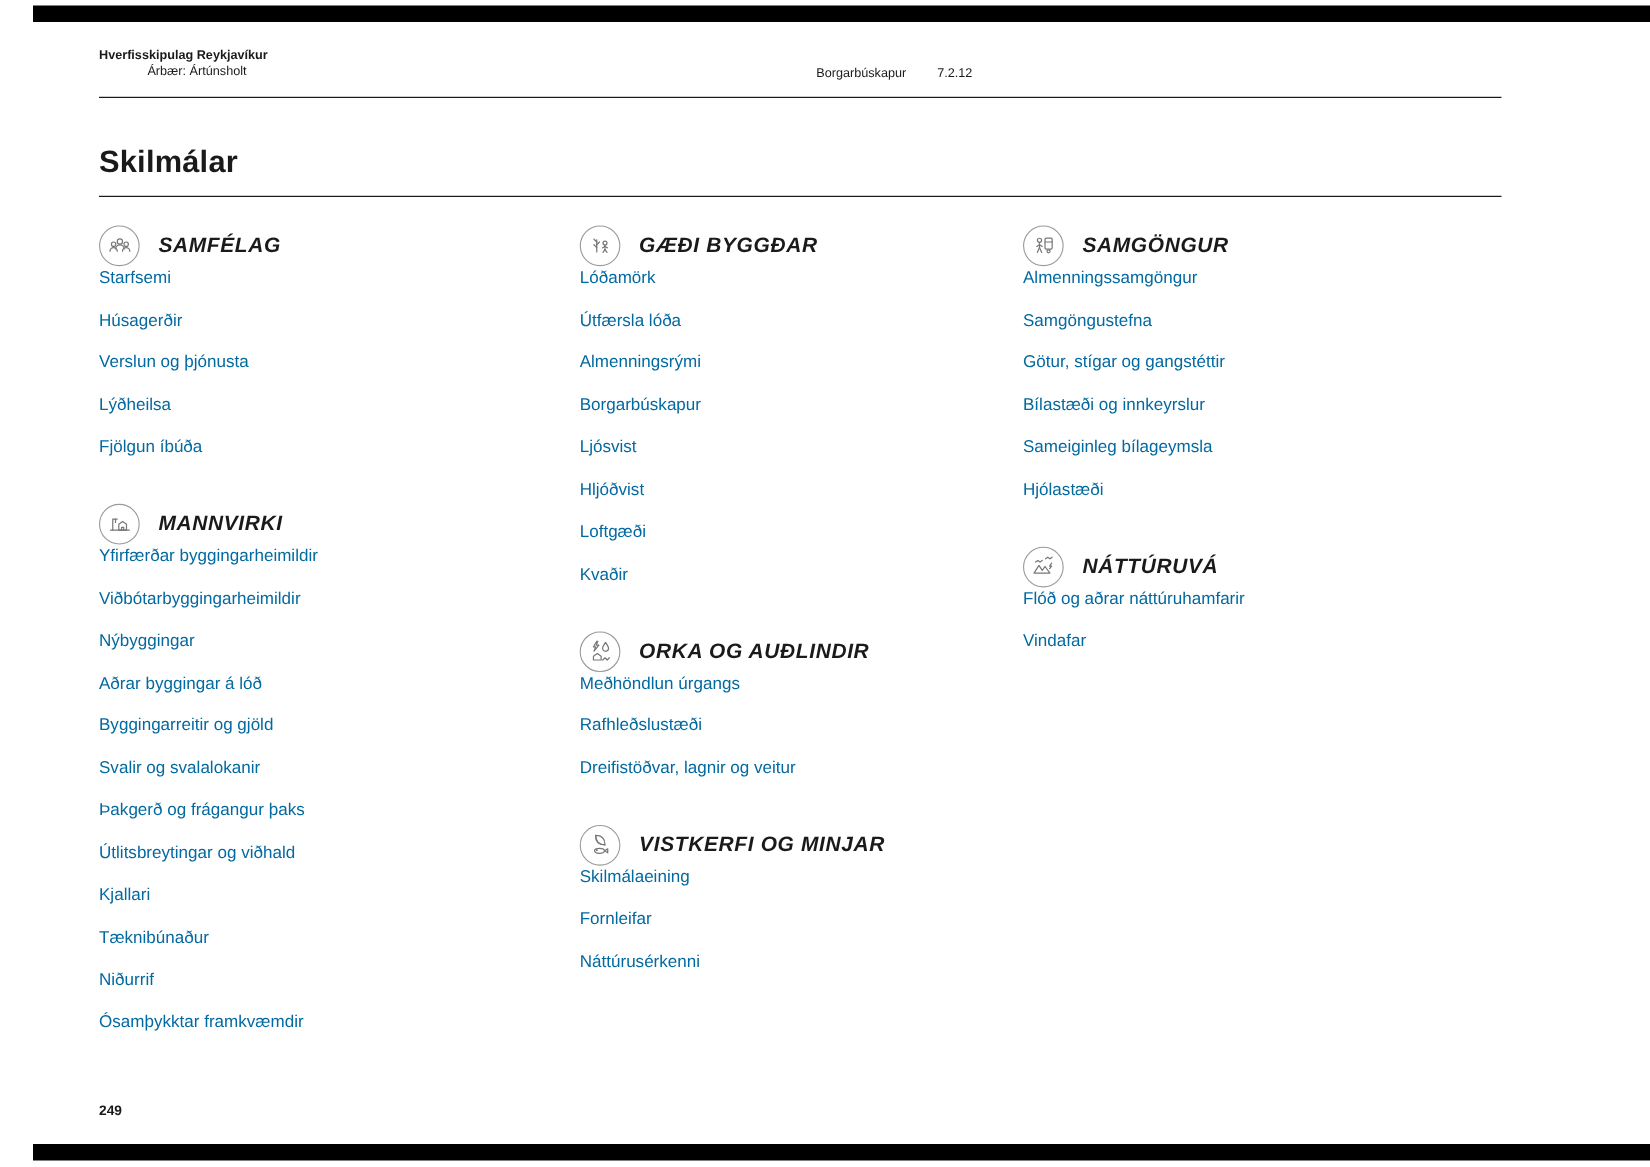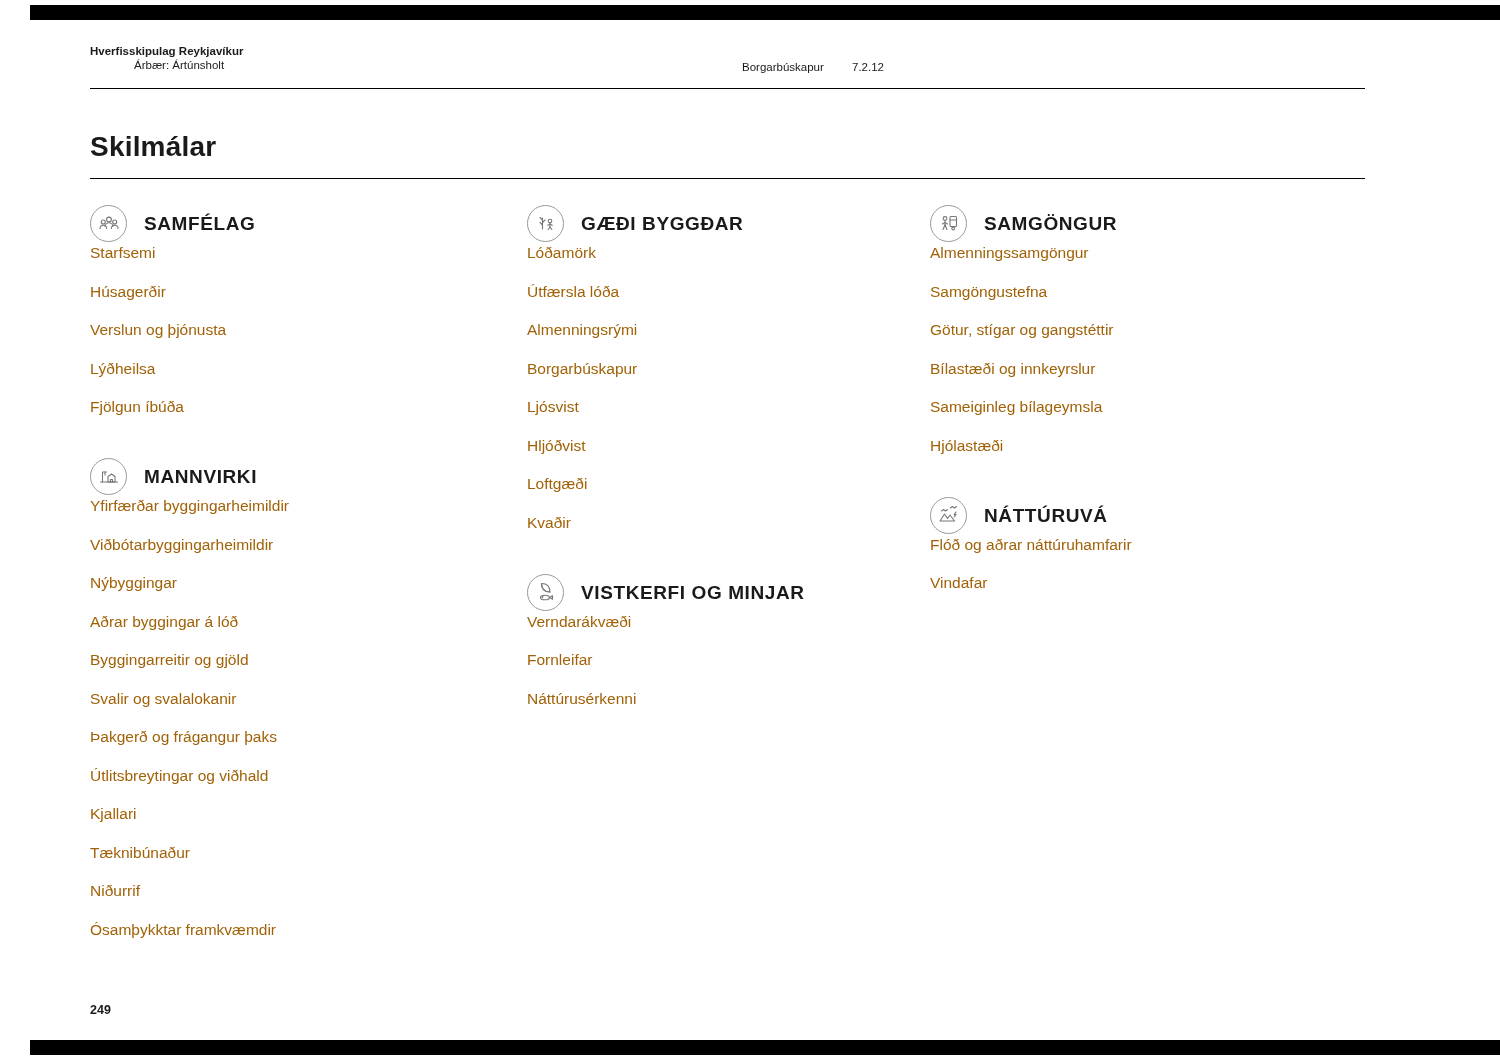--- a/index.html
+++ b/index.html
@@ -30,25 +30,25 @@
   .section + .section{margin-top:42px;}
   .section-header{height:37px;margin-bottom:2px;position:relative;}
   .icon-circle{
     position:absolute;left:0;top:0;width:35px;height:35px;border:1px solid #9a9a9a;
     border-radius:50%;display:flex;align-items:center;justify-content:center;
   }
   .icon-circle svg{width:24px;height:24px;stroke:#777;fill:none;stroke-width:1.1;
     stroke-linecap:round;stroke-linejoin:round;}
   .section-title{
     margin:0;position:absolute;left:54px;top:0;line-height:37px;
-    font-size:19px;font-weight:700;letter-spacing:0.6px;white-space:nowrap;
+    font-size:19px;font-weight:700;letter-spacing:0.6px;white-space:nowrap;font-style:italic;
   }
   .toc-item{
     height:18px;line-height:18px;margin-bottom:20.5px;
-    font-size:15.5px;color:#a16207;white-space:nowrap;
+    font-size:15.5px;color:#0369a1;white-space:nowrap;
   }
   .page-number{position:absolute;left:90px;top:1003px;font-size:12.5px;font-weight:700;}
 </style>
 </head>
 <body>
 
 <div class="top-bar"></div>
 
 <div class="hdr-title">Hverfisskipulag Reykjavíkur</div>
 <div class="hdr-subtitle">Árbær: Ártúnsholt</div>
@@ -133,30 +133,46 @@
         <div class="toc-item">Borgarbúskapur</div>
         <div class="toc-item">Ljósvist</div>
         <div class="toc-item">Hljóðvist</div>
         <div class="toc-item">Loftgæði</div>
         <div class="toc-item">Kvaðir</div>
       </section>
       <section class="section">
         <div class="section-header">
           <span class="icon-circle">
             <svg viewBox="0 0 24 24">
+              <path d="M8.5 3l-3 5h2L6 12l4.5-5.5H8L9.5 3z"></path>
+              <path d="M16.5 4c1.8 2.6 2.7 4 2.7 5.4a2.7 2.7 0 1 1-5.4 0C13.8 8 14.7 6.6 16.5 4z"></path>
+              <path d="M5.5 20v-3.5L9 14l3.5 2.5V20z"></path>
+              <path d="M14 20l2-2 2 2 2-2"></path>
+            </svg>
+          </span>
+          <h2 class="section-title">ORKA OG AUÐLINDIR</h2>
+        </div>
+        <div class="toc-item">Meðhöndlun úrgangs</div>
+        <div class="toc-item">Rafhleðslustæði</div>
+        <div class="toc-item">Dreifistöðvar, lagnir og veitur</div>
+      </section>
+      <section class="section">
+        <div class="section-header">
+          <span class="icon-circle">
+            <svg viewBox="0 0 24 24">
               <path d="M7.5 3.5c5.5 0 8.5 3 8.5 8.5-5.5 0-8.5-3-8.5-8.5z"></path>
               <path d="M7.5 3.5C7.5 9 10.5 12 16 12"></path>
               <ellipse cx="11" cy="17.5" rx="4.5" ry="2.3"></ellipse>
               <path d="M15.5 17.5l3-1.8v3.6z"></path>
               <circle cx="8.5" cy="17" r="0.4"></circle>
             </svg>
           </span>
           <h2 class="section-title">VISTKERFI OG MINJAR</h2>
         </div>
-        <div class="toc-item">Verndarákvæði</div>
+        <div class="toc-item">Skilmálaeining</div>
         <div class="toc-item">Fornleifar</div>
         <div class="toc-item">Náttúrusérkenni</div>
       </section>
     </div>
     <div class="column">
       <section class="section">
         <div class="section-header">
           <span class="icon-circle">
             <svg viewBox="0 0 24 24">
               <rect x="13" y="4.5" width="6.5" height="10" rx="1"></rect>

